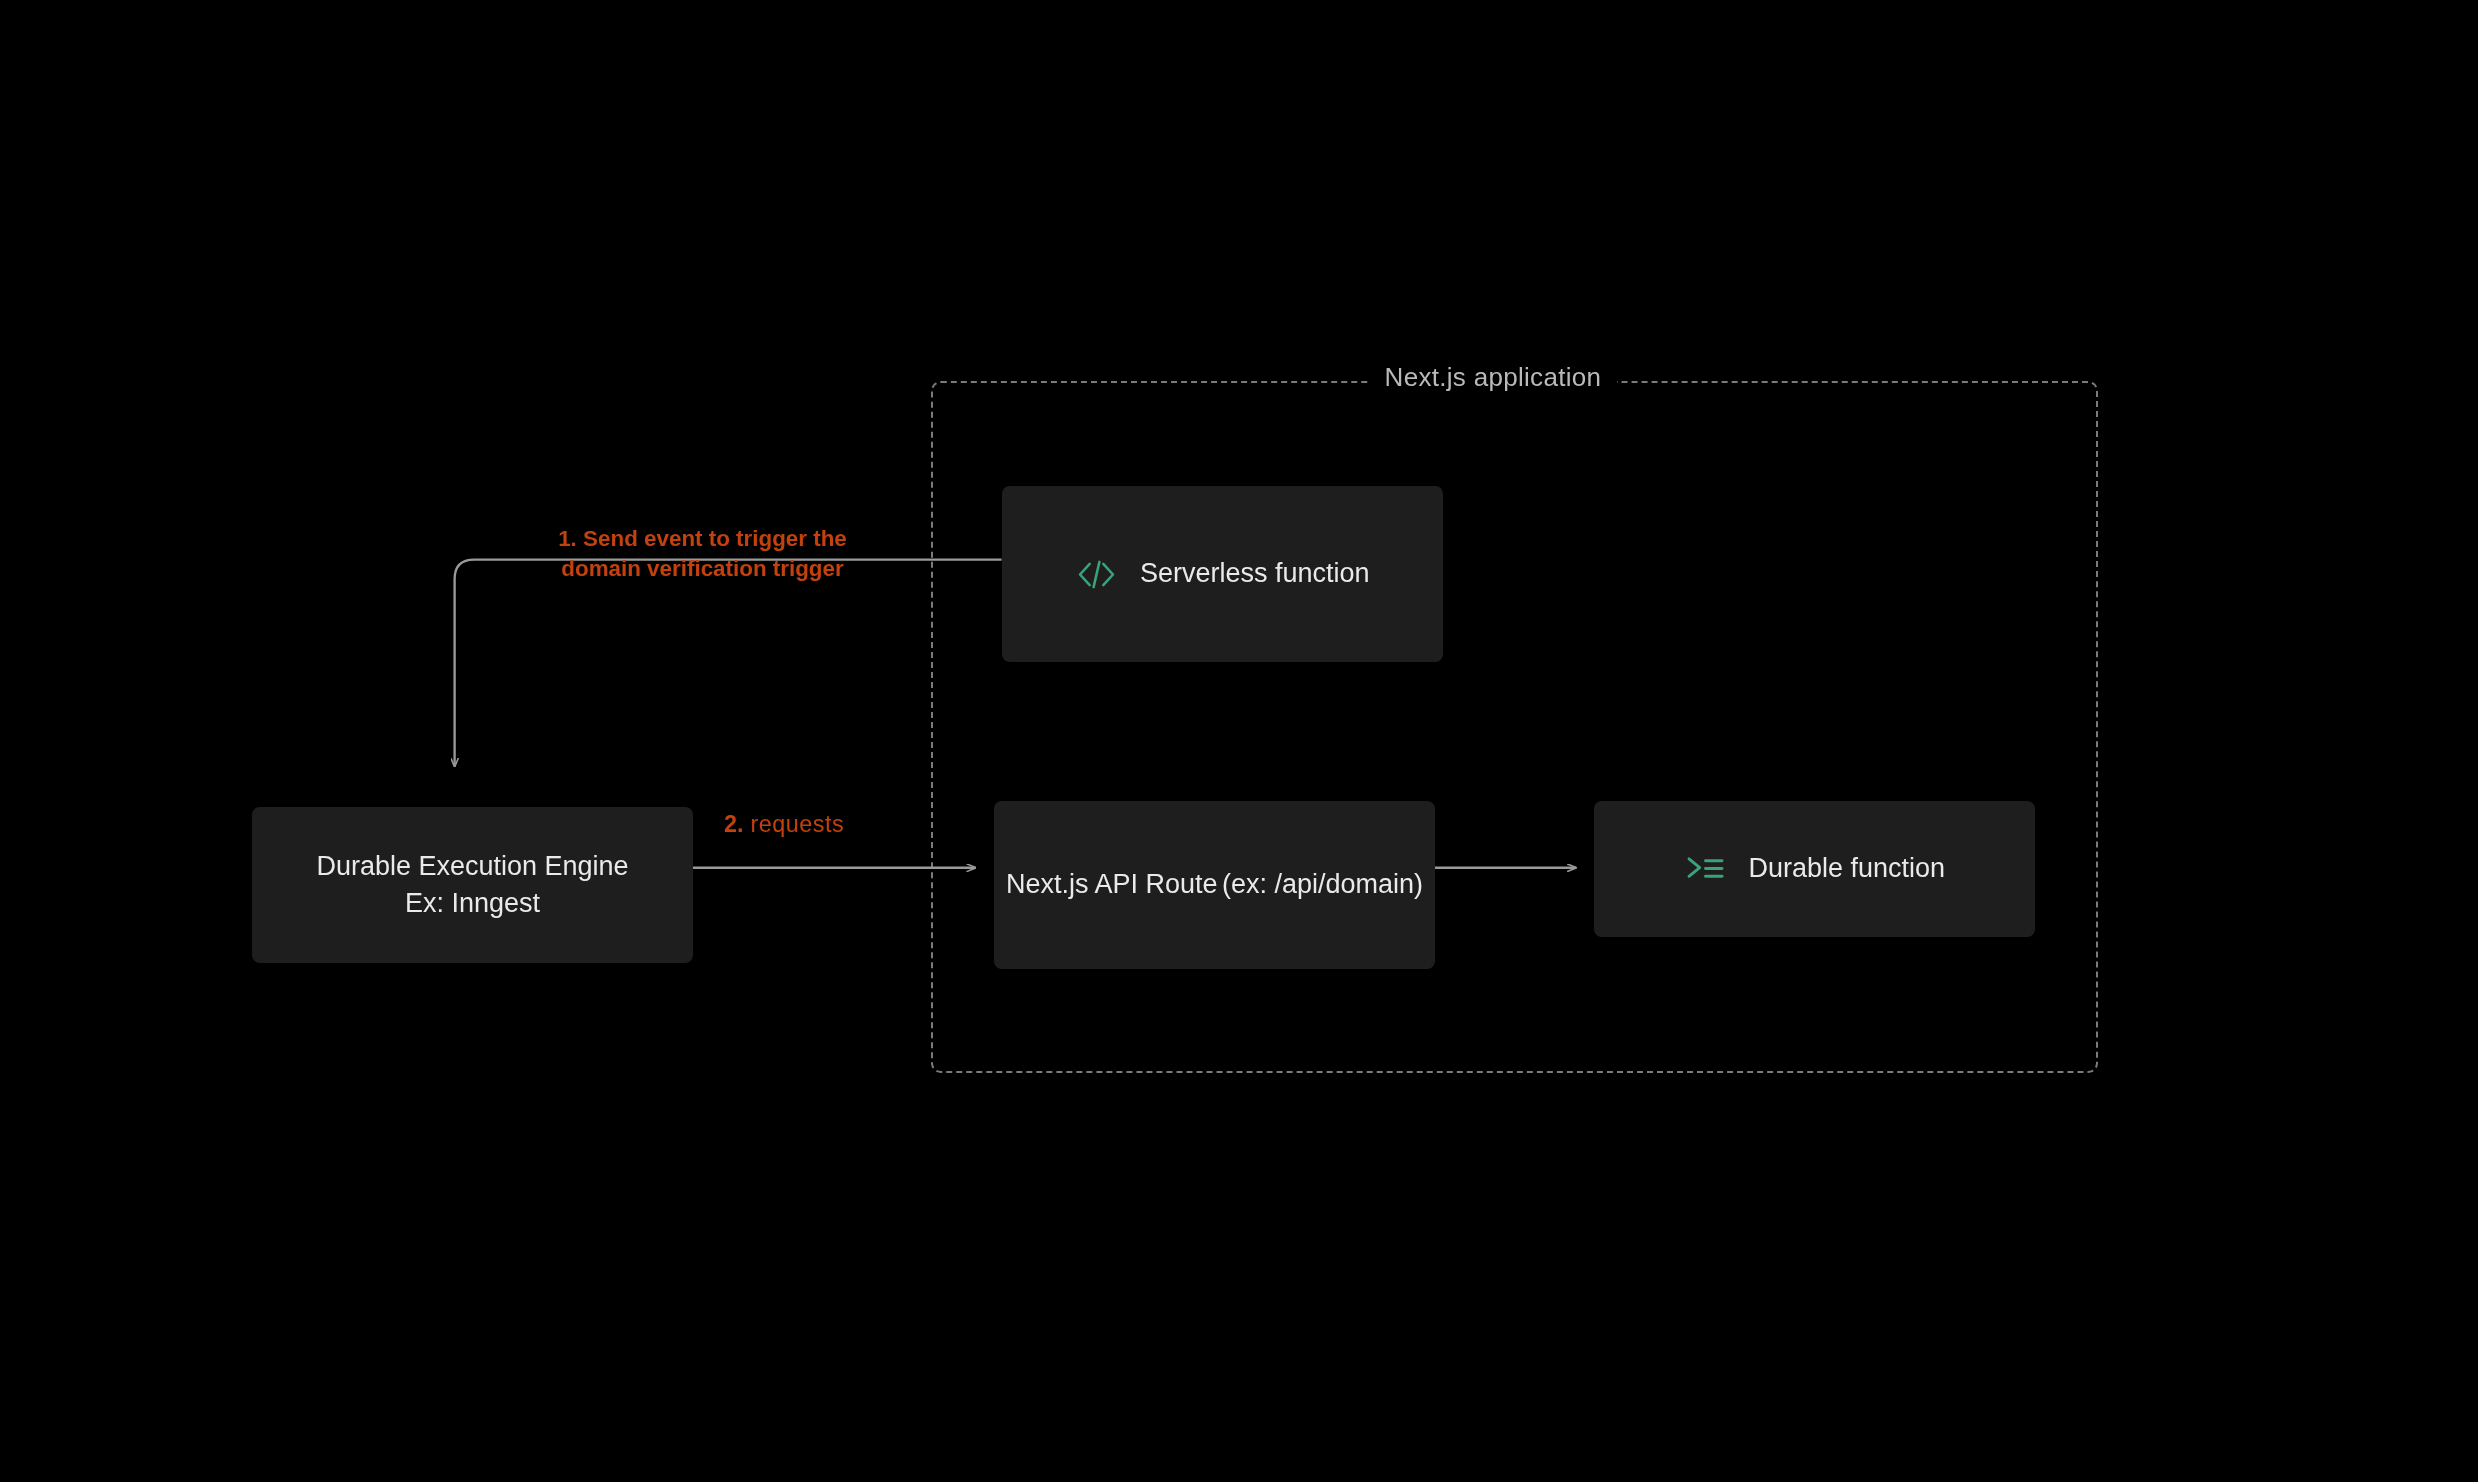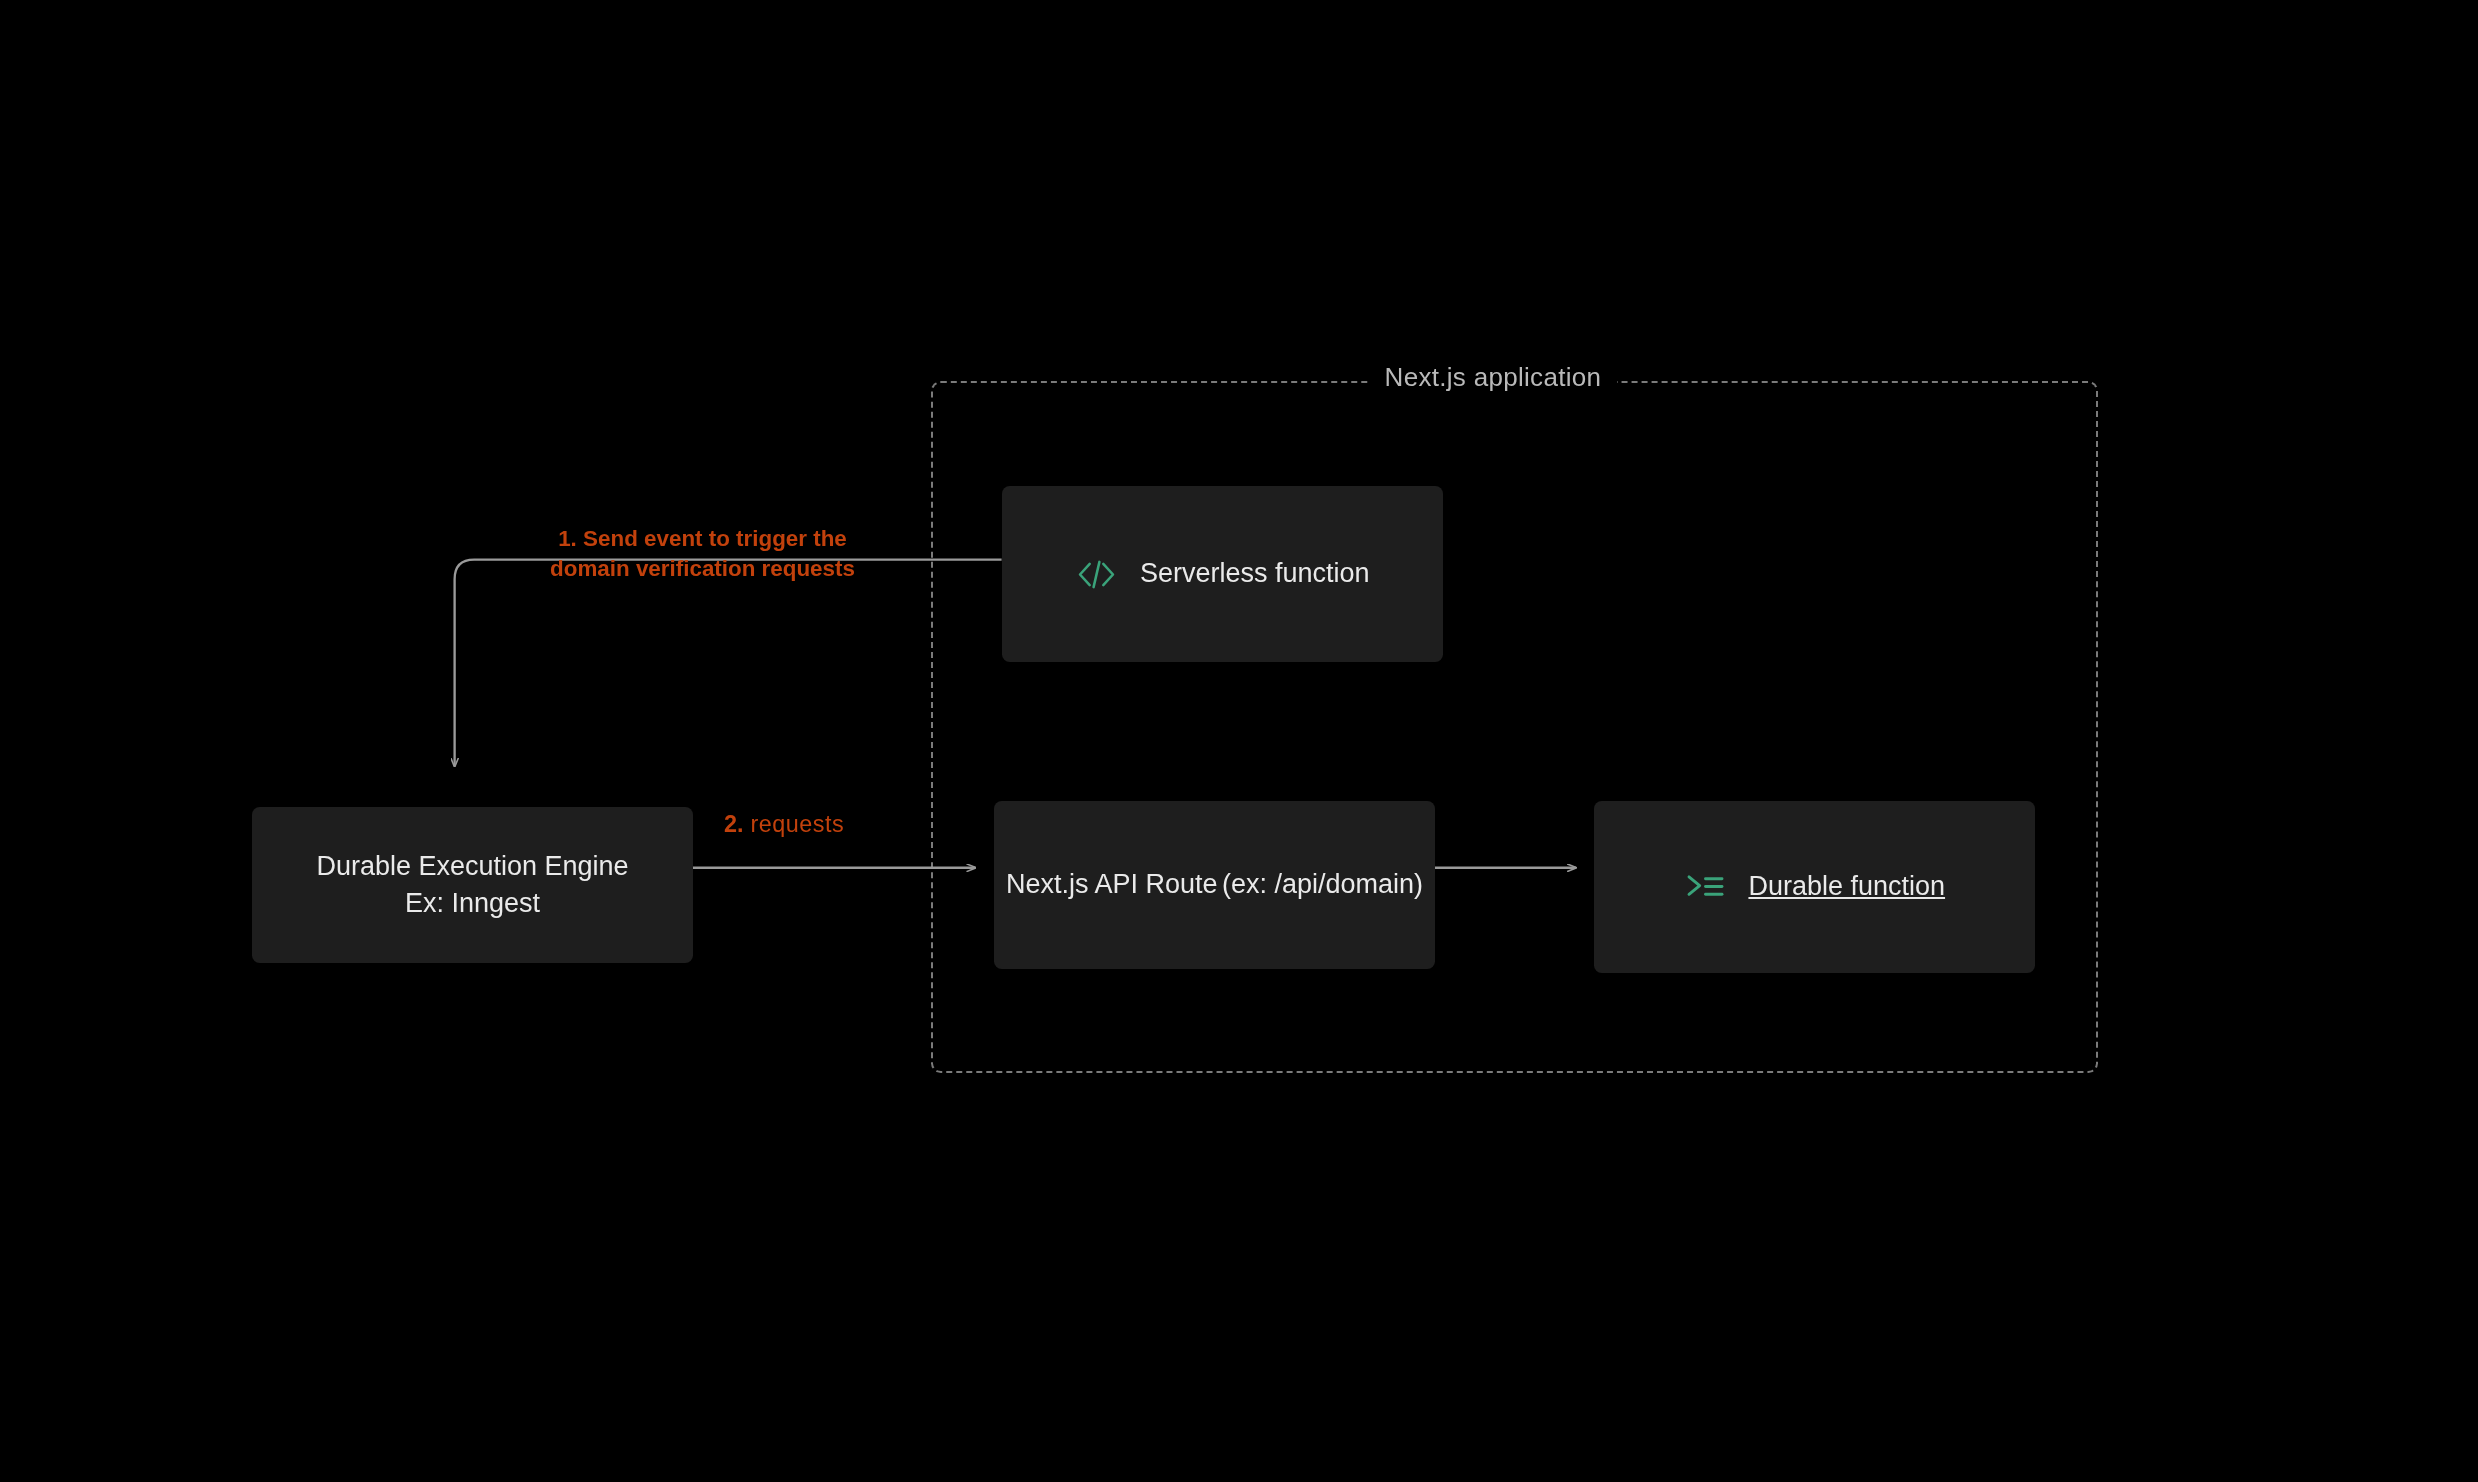--- a/index.html
+++ b/index.html
@@ -88,22 +88,21 @@
   #node-api-route {
     left: 994px;
     top: 784px;
     width: 441px;
     height: 168px;
   }
   #node-durable-func {
     left: 1594px;
     top: 784px;
     width: 441px;
-    height: 172px;
-    text-decoration: underline;
+    height: 136px;
   }
   #node-engine {
     left: 252px;
     top: 790px;
     width: 441px;
     height: 156px;
   }
 
   
   .icon {
@@ -201,21 +200,21 @@
 
   <div class="node" id="node-engine">
     <div class="node-stack">
       <span class="node-label">Durable Execution Engine</span>
       <span class="node-label sub">Ex: Inngest</span>
     </div>
   </div>
 
   <div class="edge-label" id="edge-label-1">
     <div>1. Send event to trigger the</div>
-    <div>domain verification requests</div>
+    <div>domain verification trigger</div>
   </div>
 
   <div class="edge-label" id="edge-label-2">
     <b>2.</b>
     <span>requests</span>
   </div>
 
 </div>
 
 

